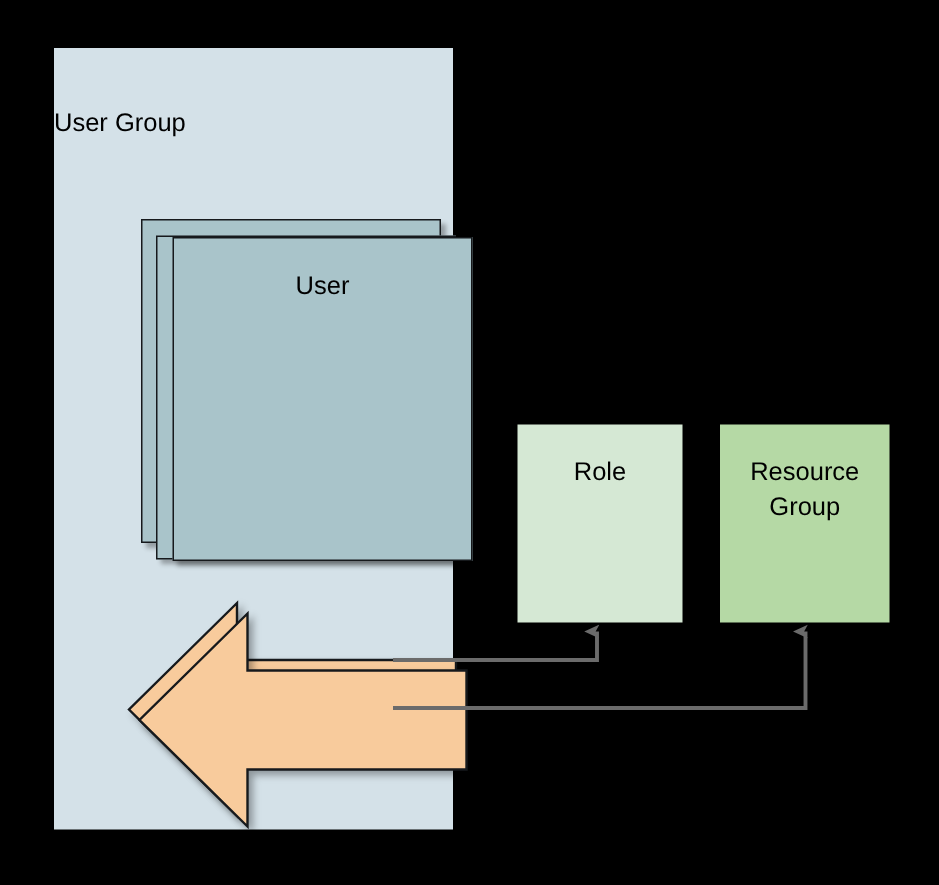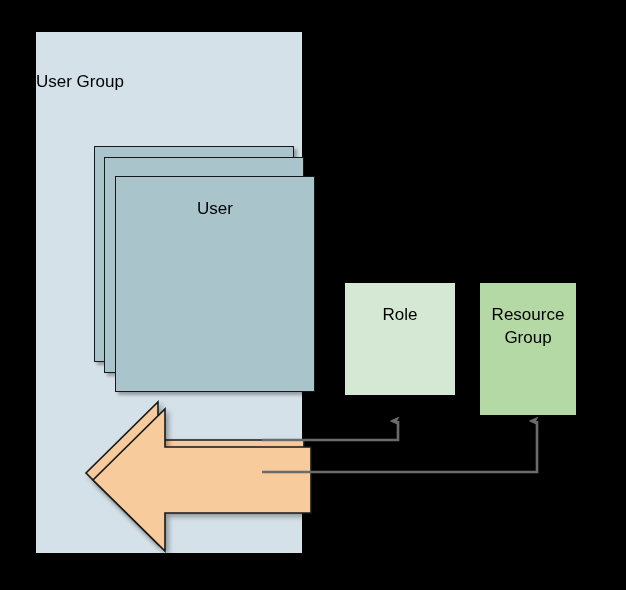--- a/index.html
+++ b/index.html
@@ -49,21 +49,21 @@
     position: absolute;
     width: 200px;
     height: 216px;
     background: #a9c4ca;
     border: 1.6px solid #16191c;
     box-sizing: border-box;
     box-shadow: 3px 3px 3px rgba(0,0,0,0.30);
   }
   .user-card.c1 { left: 0px;  top: 0px;  }
   .user-card.c2 { left: 10px; top: 11px; }
-  .user-card.c3 { left: 21px; top: 30px; padding-left: 30px; }
+  .user-card.c3 { left: 21px; top: 12px; padding-left: 30px; }
   .user-label {
     position: absolute;
     left: 0;
     top: 22px;
     width: 100%;
     text-align: center;
     font-size: 17px;
     color: #000000;
     line-height: 20px;
   }
@@ -120,27 +120,27 @@
     font-size: 17px;
     color: #000000;
     line-height: 23px;
     padding: 0 6px;
     box-sizing: border-box;
   }
   #role-box {
     left: 345px;
     top: 283px;
     width: 110px;
-    height: 112px;
+    height: 132px;
     background: #d5e8d4;
   }
   #resource-group-box {
     left: 480px;
     top: 283px;
-    width: 96px;
+    width: 113px;
     height: 132px;
     background: #b5d9a5;
   }
 
   
   #connectors {
     position: absolute;
     left: 0;
     top: 0;
     width: 626px;

